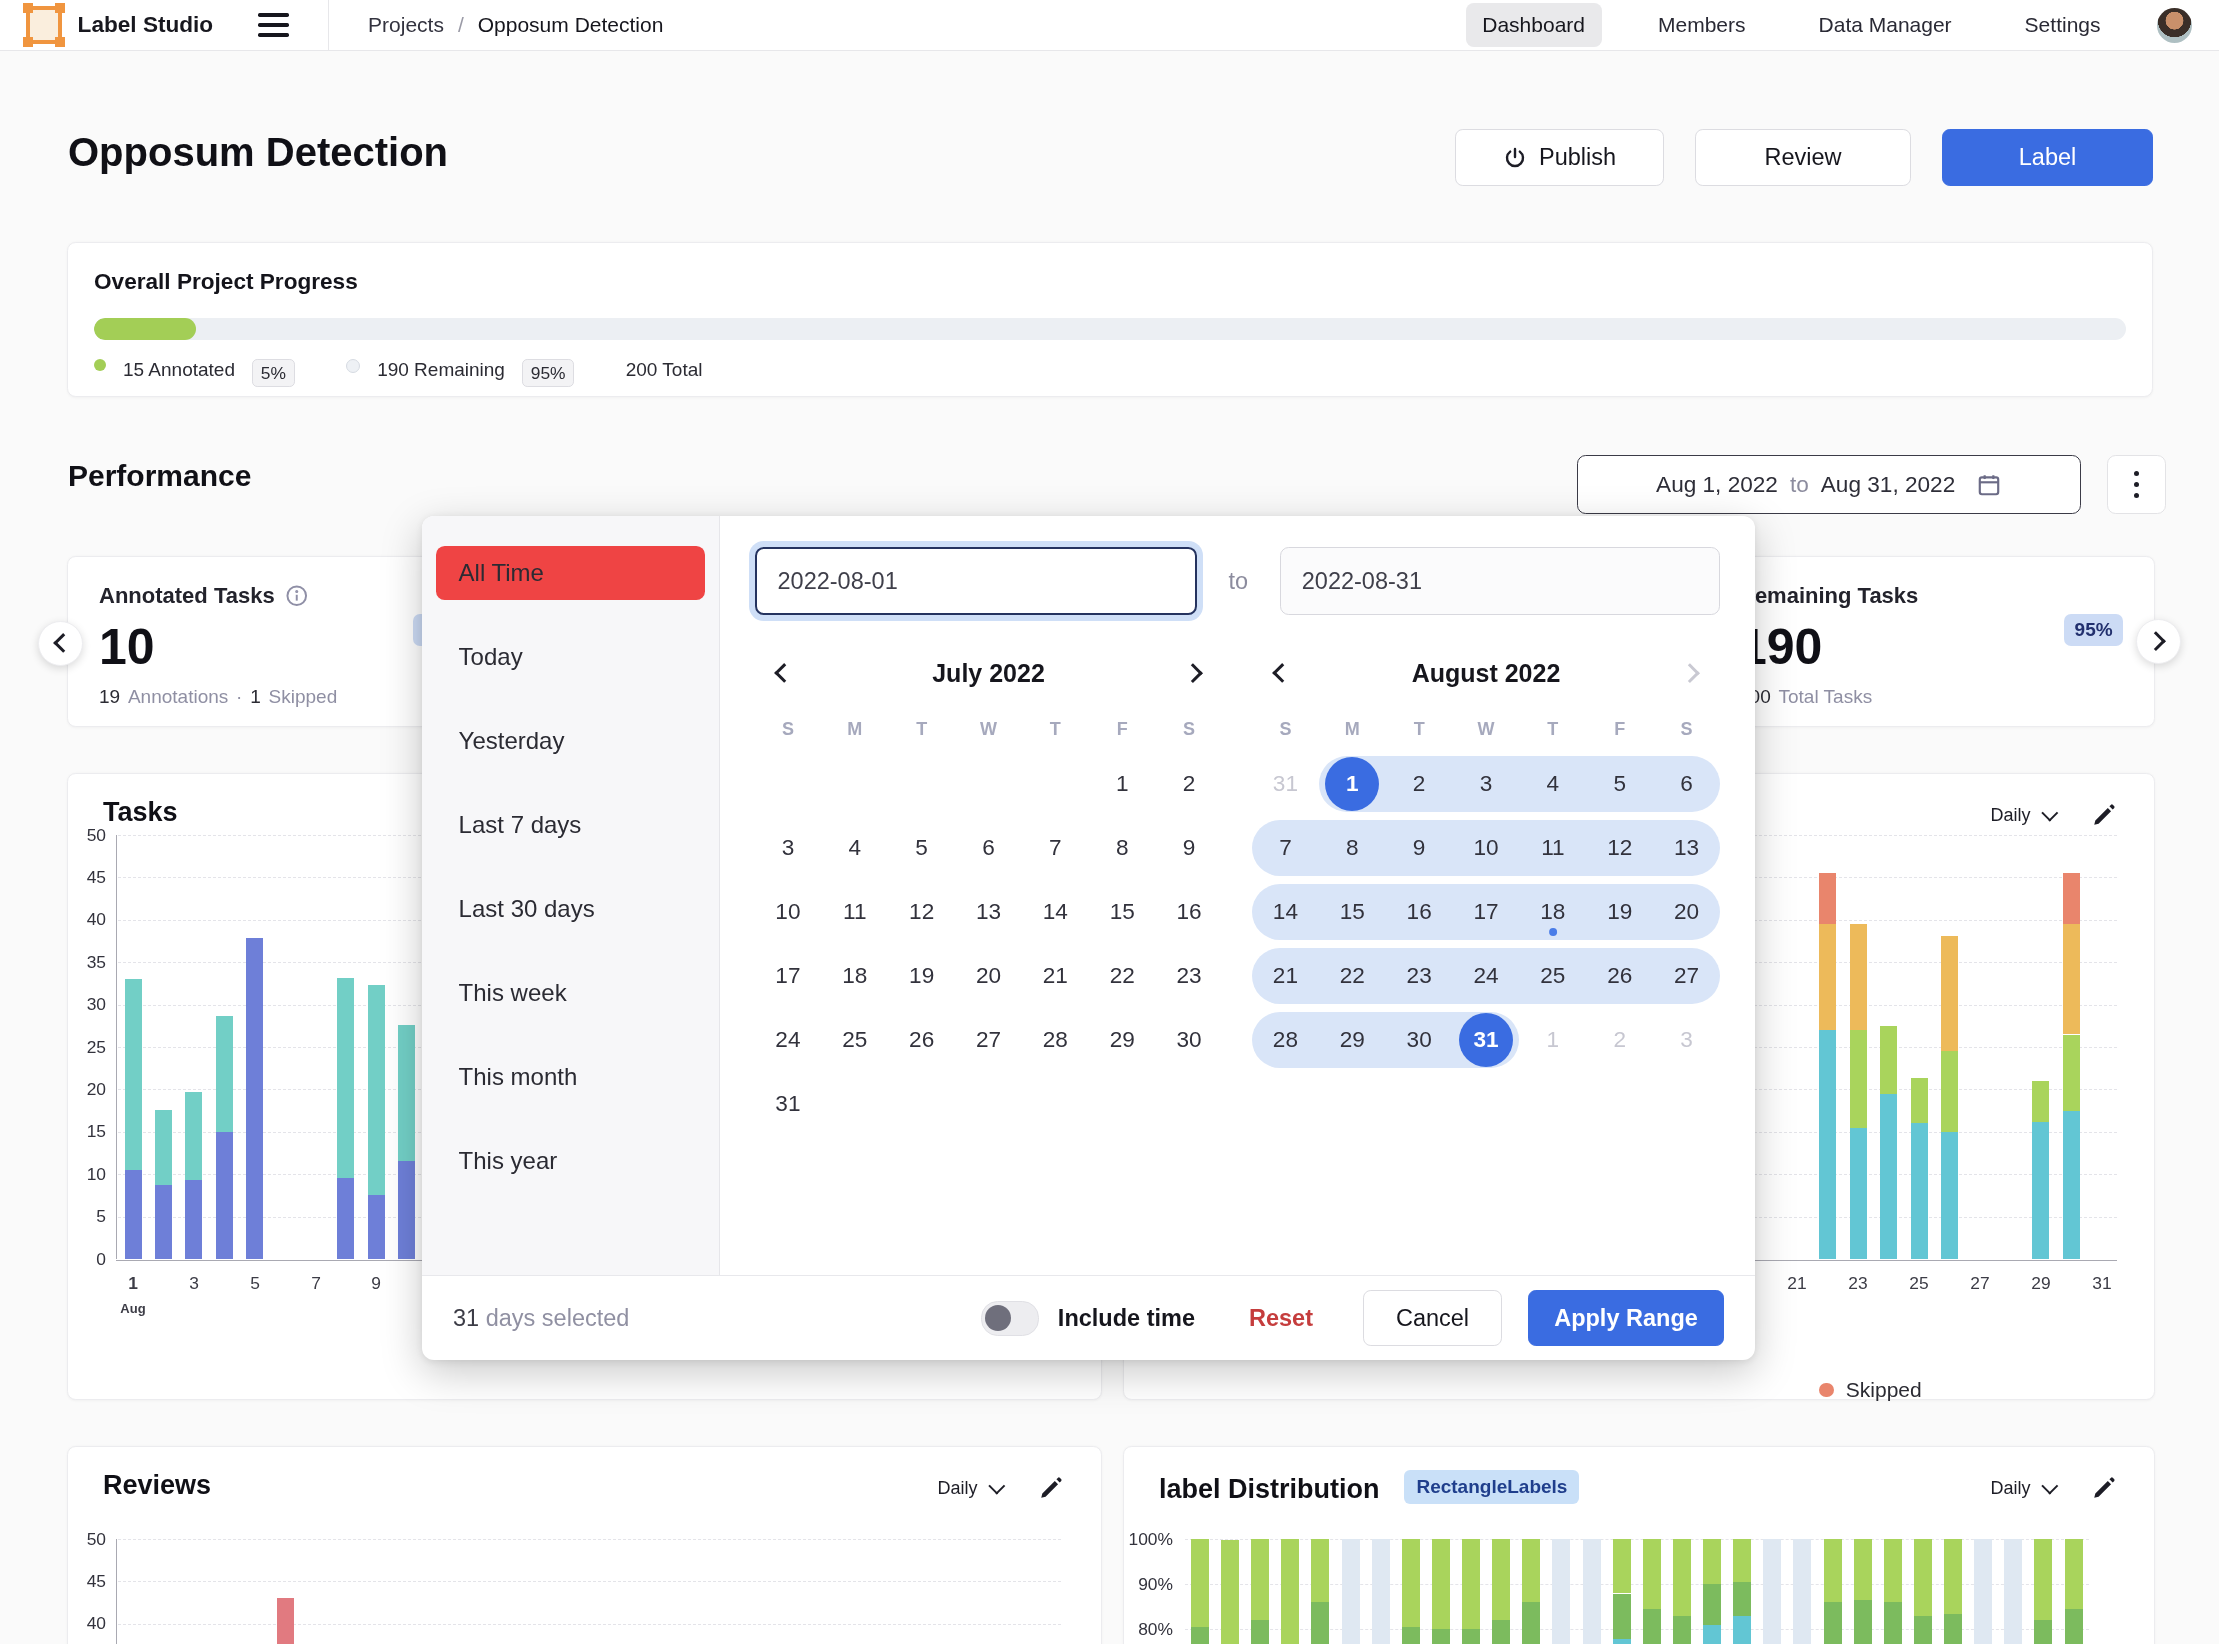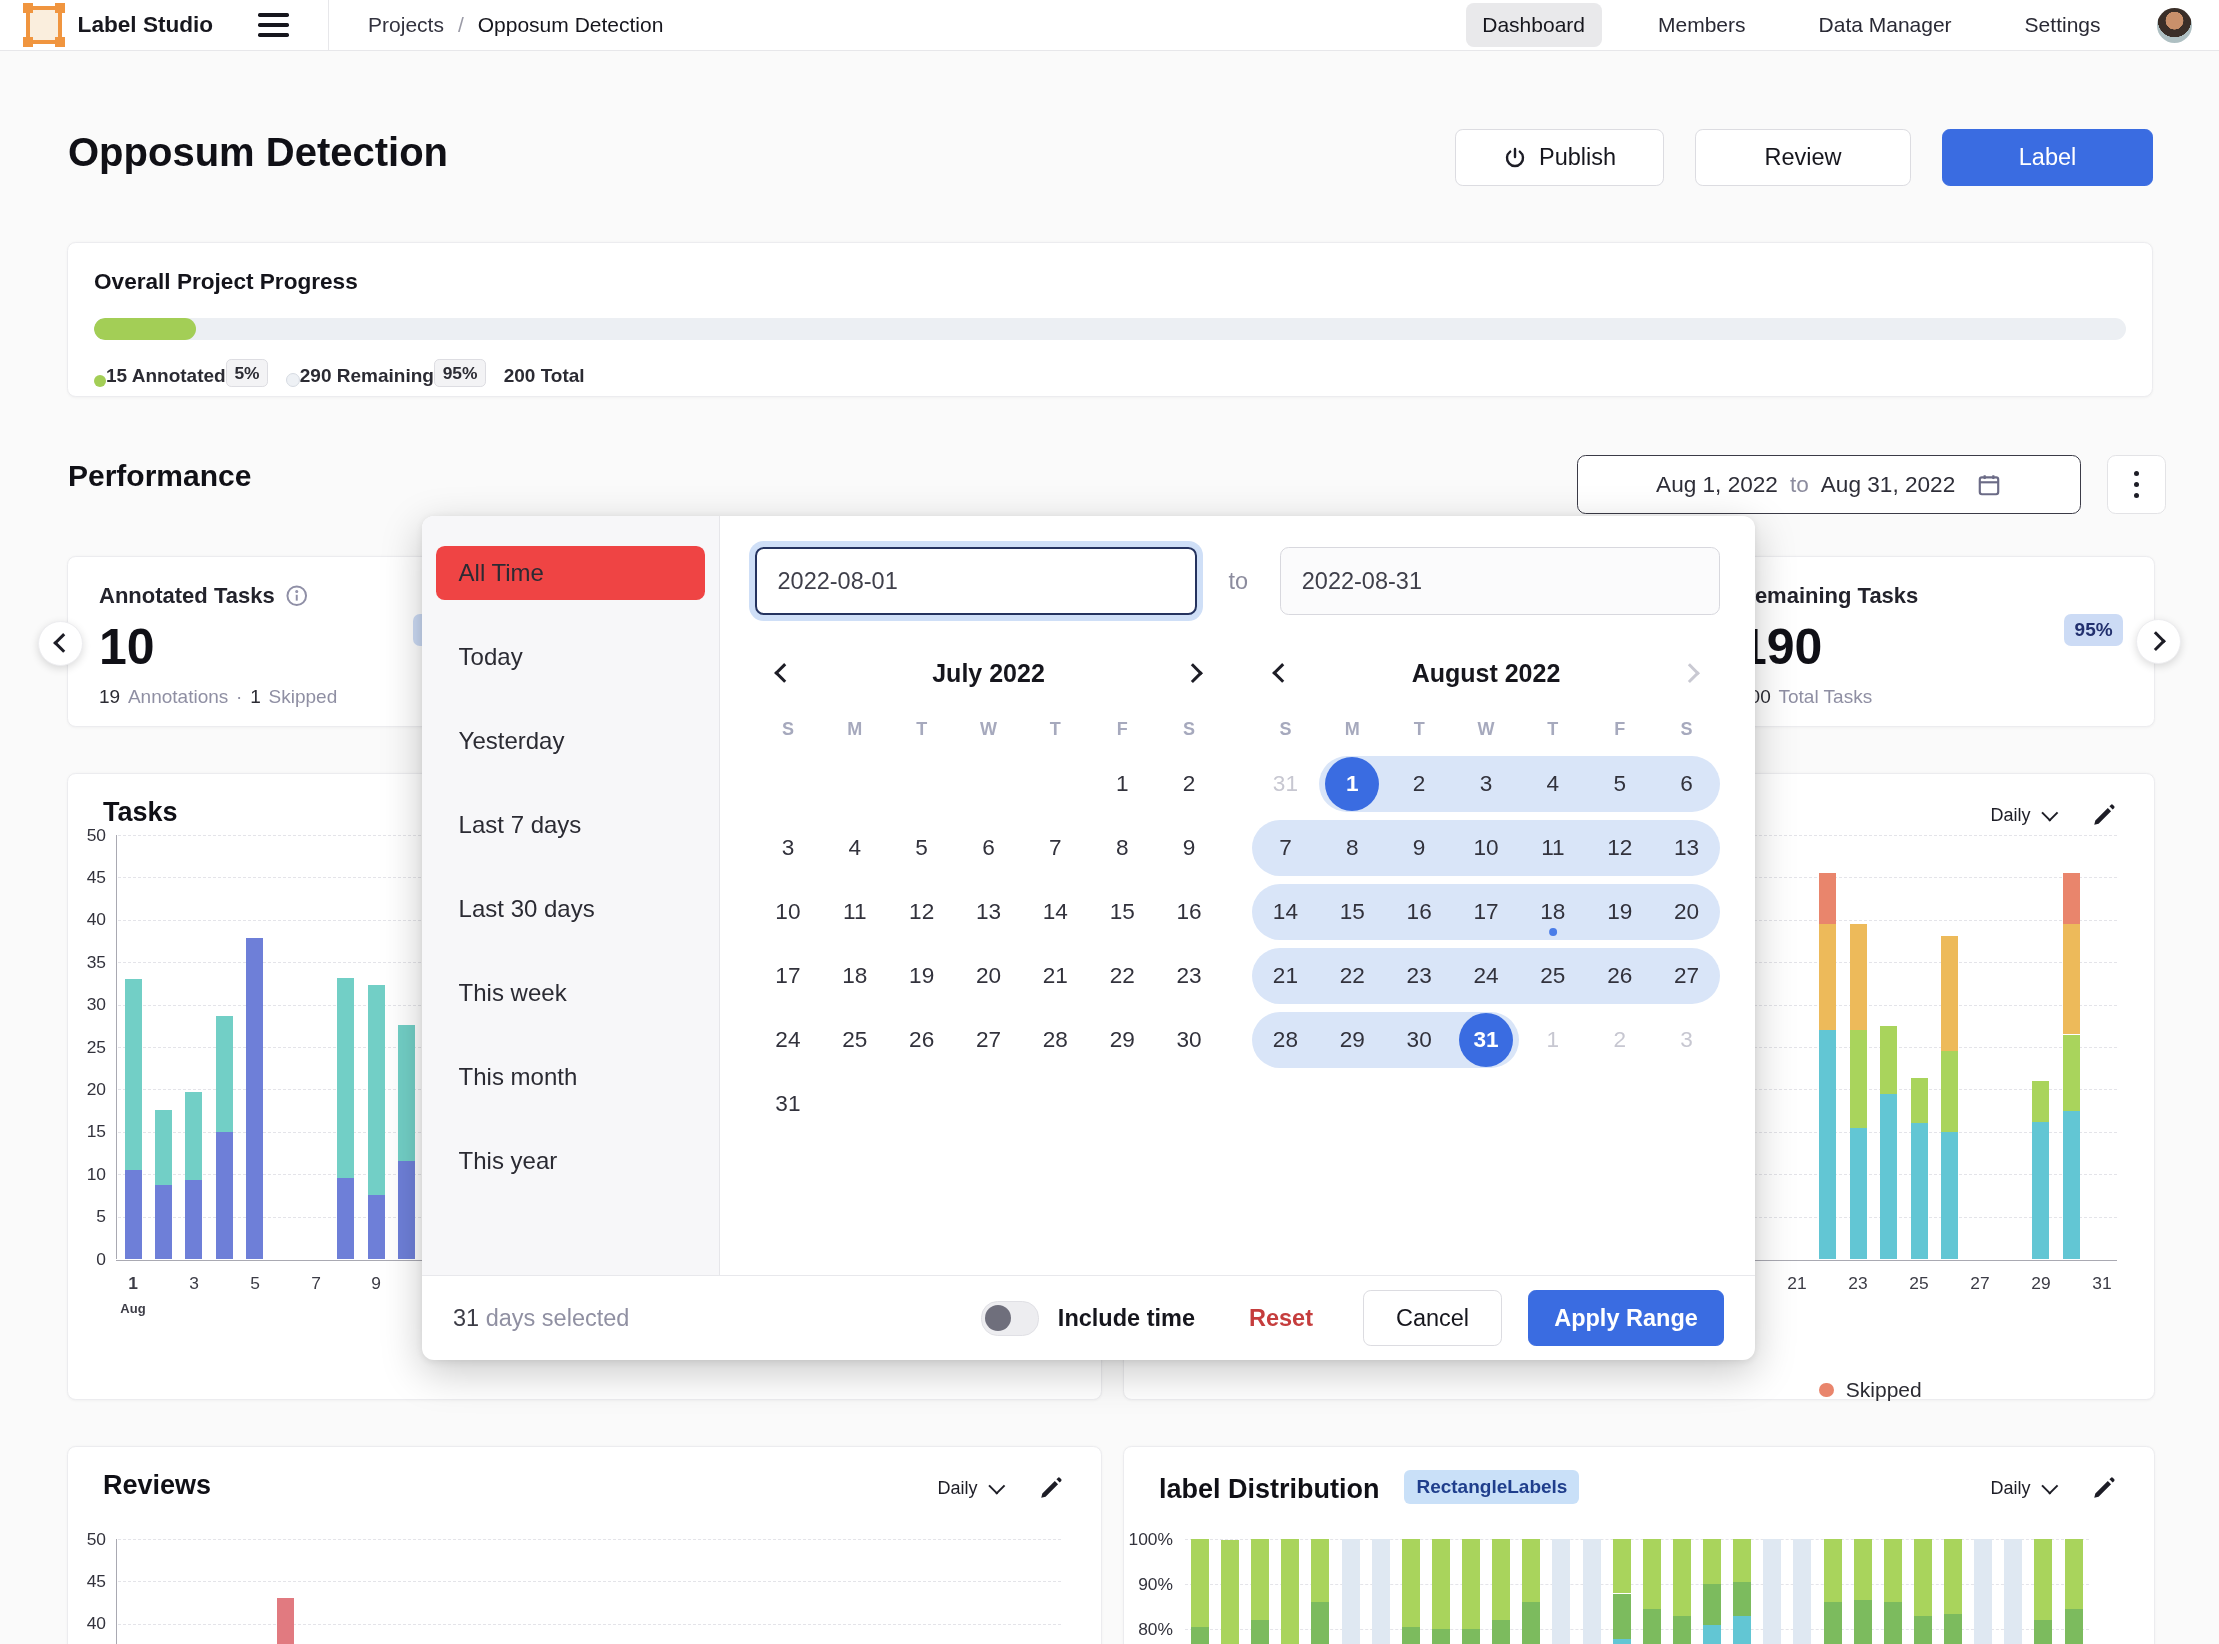--- a/index.html
+++ b/index.html
@@ -40,21 +40,21 @@
   #btn-label{width:211px;}
 
   
   .card{position:absolute;background:#fff;border:0.9px solid #ececef;border-radius:8.7px;box-shadow:0 0.9px 2.6px rgba(0,0,0,0.04);box-sizing:border-box;}
 
   
   #progress-card{left:67px;top:242px;width:2086px;height:155px;padding:26px 26px;}
   .progress-title{font-size:22.6px;font-weight:700;color:#14141b;}
   .progress-track{margin-top:22.6px;height:22.6px;border-radius:11.3px;background:#eceff3;overflow:hidden;}
   .progress-fill{height:22.6px;border-radius:11.3px;background:#a3ce56;}
-  .progress-legend{margin-top:19px;display:flex;align-items:flex-end;gap:0;font-size:19px;color:#2b2b33;font-weight:bold;}
+  .progress-legend{margin-top:19px;display:flex;align-items:flex-start;gap:17px;font-size:19px;color:#2b2b33;}
   .dot{width:12px;height:12px;border-radius:50%;}
   .dot-green{background:#a3ce56;}
   .dot-gray{background:#eef1f5;border:0.9px solid #d6dbe2;}
   .pct-chip{background:#f3f3f5;border:0.9px solid #dddde2;border-radius:5.2px;padding:2.6px 7.8px;font-size:17.4px;color:#2b2b33;}
   .legend-gap{width:17.4px;}
 
   
   #perf-title{position:absolute;left:68px;top:459px;font-size:30px;font-weight:700;color:#101016;}
   #date-range-btn{position:absolute;left:1577px;top:455px;width:504px;height:59px;background:#fff;border:1.3px solid #3b3b47;border-radius:8.7px;display:flex;align-items:center;justify-content:center;gap:12px;font-size:22.6px;color:#2e2e38;cursor:pointer;box-sizing:border-box;}
   #date-range-btn .to{color:#8c8c9e;}
@@ -205,21 +205,21 @@
     <div class="progress-title">Overall Project Progress</div>
     <div class="progress-track">
       <div class="progress-fill" id="progress-fill" style="width: 5%;"></div>
     </div>
     <div class="progress-legend">
       <span class="dot dot-green"></span>
       <span>15 Annotated</span>
       <span class="pct-chip">5%</span>
       <span class="legend-gap"></span>
       <span class="dot dot-gray"></span>
-      <span>290 Remaining</span>
+      <span>190 Remaining</span>
       <span class="pct-chip">95%</span>
       <span class="legend-gap"></span>
       <span>200 Total</span>
     </div>
   </div>
 
   <div id="perf-title">Performance</div>
   <div id="date-range-btn">
     <span>Aug 1, 2022</span>
     <span class="to">to</span>

